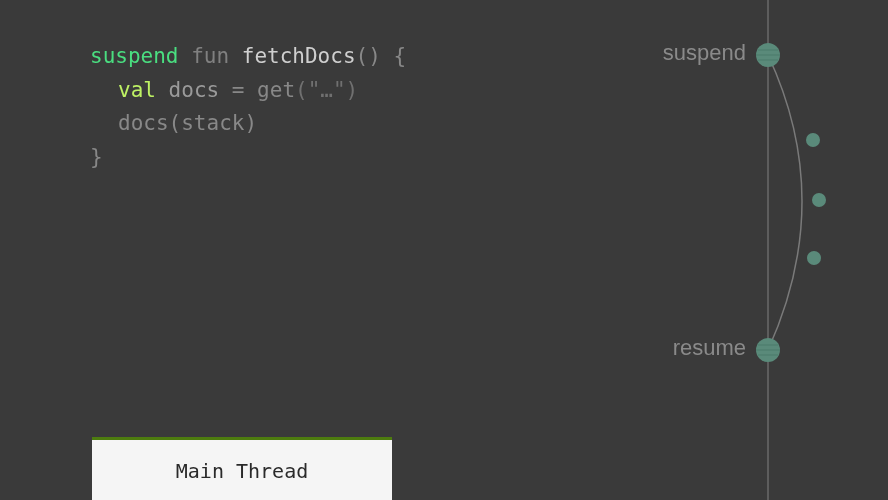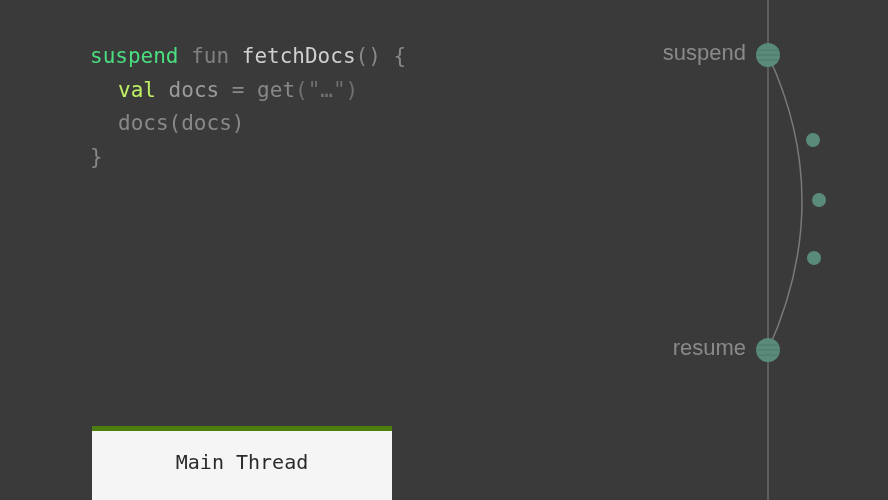--- a/index.html
+++ b/index.html
@@ -47,36 +47,36 @@
   .dot-small { fill: #5a8a7a; }
   .dot-big { fill: #5a8a7a; }
   .hatch { stroke: #4a7a6a; stroke-width: 1; }
 
   .thread-box {
     position: absolute;
     left: 92px;
     bottom: 0;
     width: 300px;
     background: #f5f5f5;
-    border-top: 5px solid #4d7c0f;
-    padding: 16px 12px 23px 12px;
+    border-top: 3px solid #4d7c0f;
+    padding: 16px 12px 14px 12px;
     font-family: 'Menlo', 'Consolas', monospace;
     font-size: 20px;
     color: #2a2a2a;
     text-align: center;
     line-height: 1.5;
   }
 </style>
 </head>
 <body>
 
 <div class="code-block">
   <div class="code-line"><span class="kw-suspend">suspend</span> <span class="kw-fun">fun</span> <span class="fn-name">fetchDocs</span><span class="punct">()</span><span class="punct"> {</span></div>
   <div class="code-line"><span class="indent"></span><span class="kw-val">val</span> <span class="var-name">docs</span><span class="punct"> = </span><span class="fn-call">get</span><span class="str">("…")</span></div>
-  <div class="code-line"><span class="indent"></span><span class="fn-call">docs</span><span class="punct">(docs)</span></div>
+  <div class="code-line"><span class="indent"></span><span class="fn-call">docs</span><span class="punct">(stack)</span></div>
   <div class="code-line"><span class="punct">}</span></div>
 </div>
 
 <div class="diagram">
   <svg viewBox="0 0 270 500">
 
     <line class="timeline-line" x1="150" y1="0" x2="150" y2="500"></line>
 
     <path class="spindle-line" d="M 150 55 Q 218 200 150 350"></path>
 

